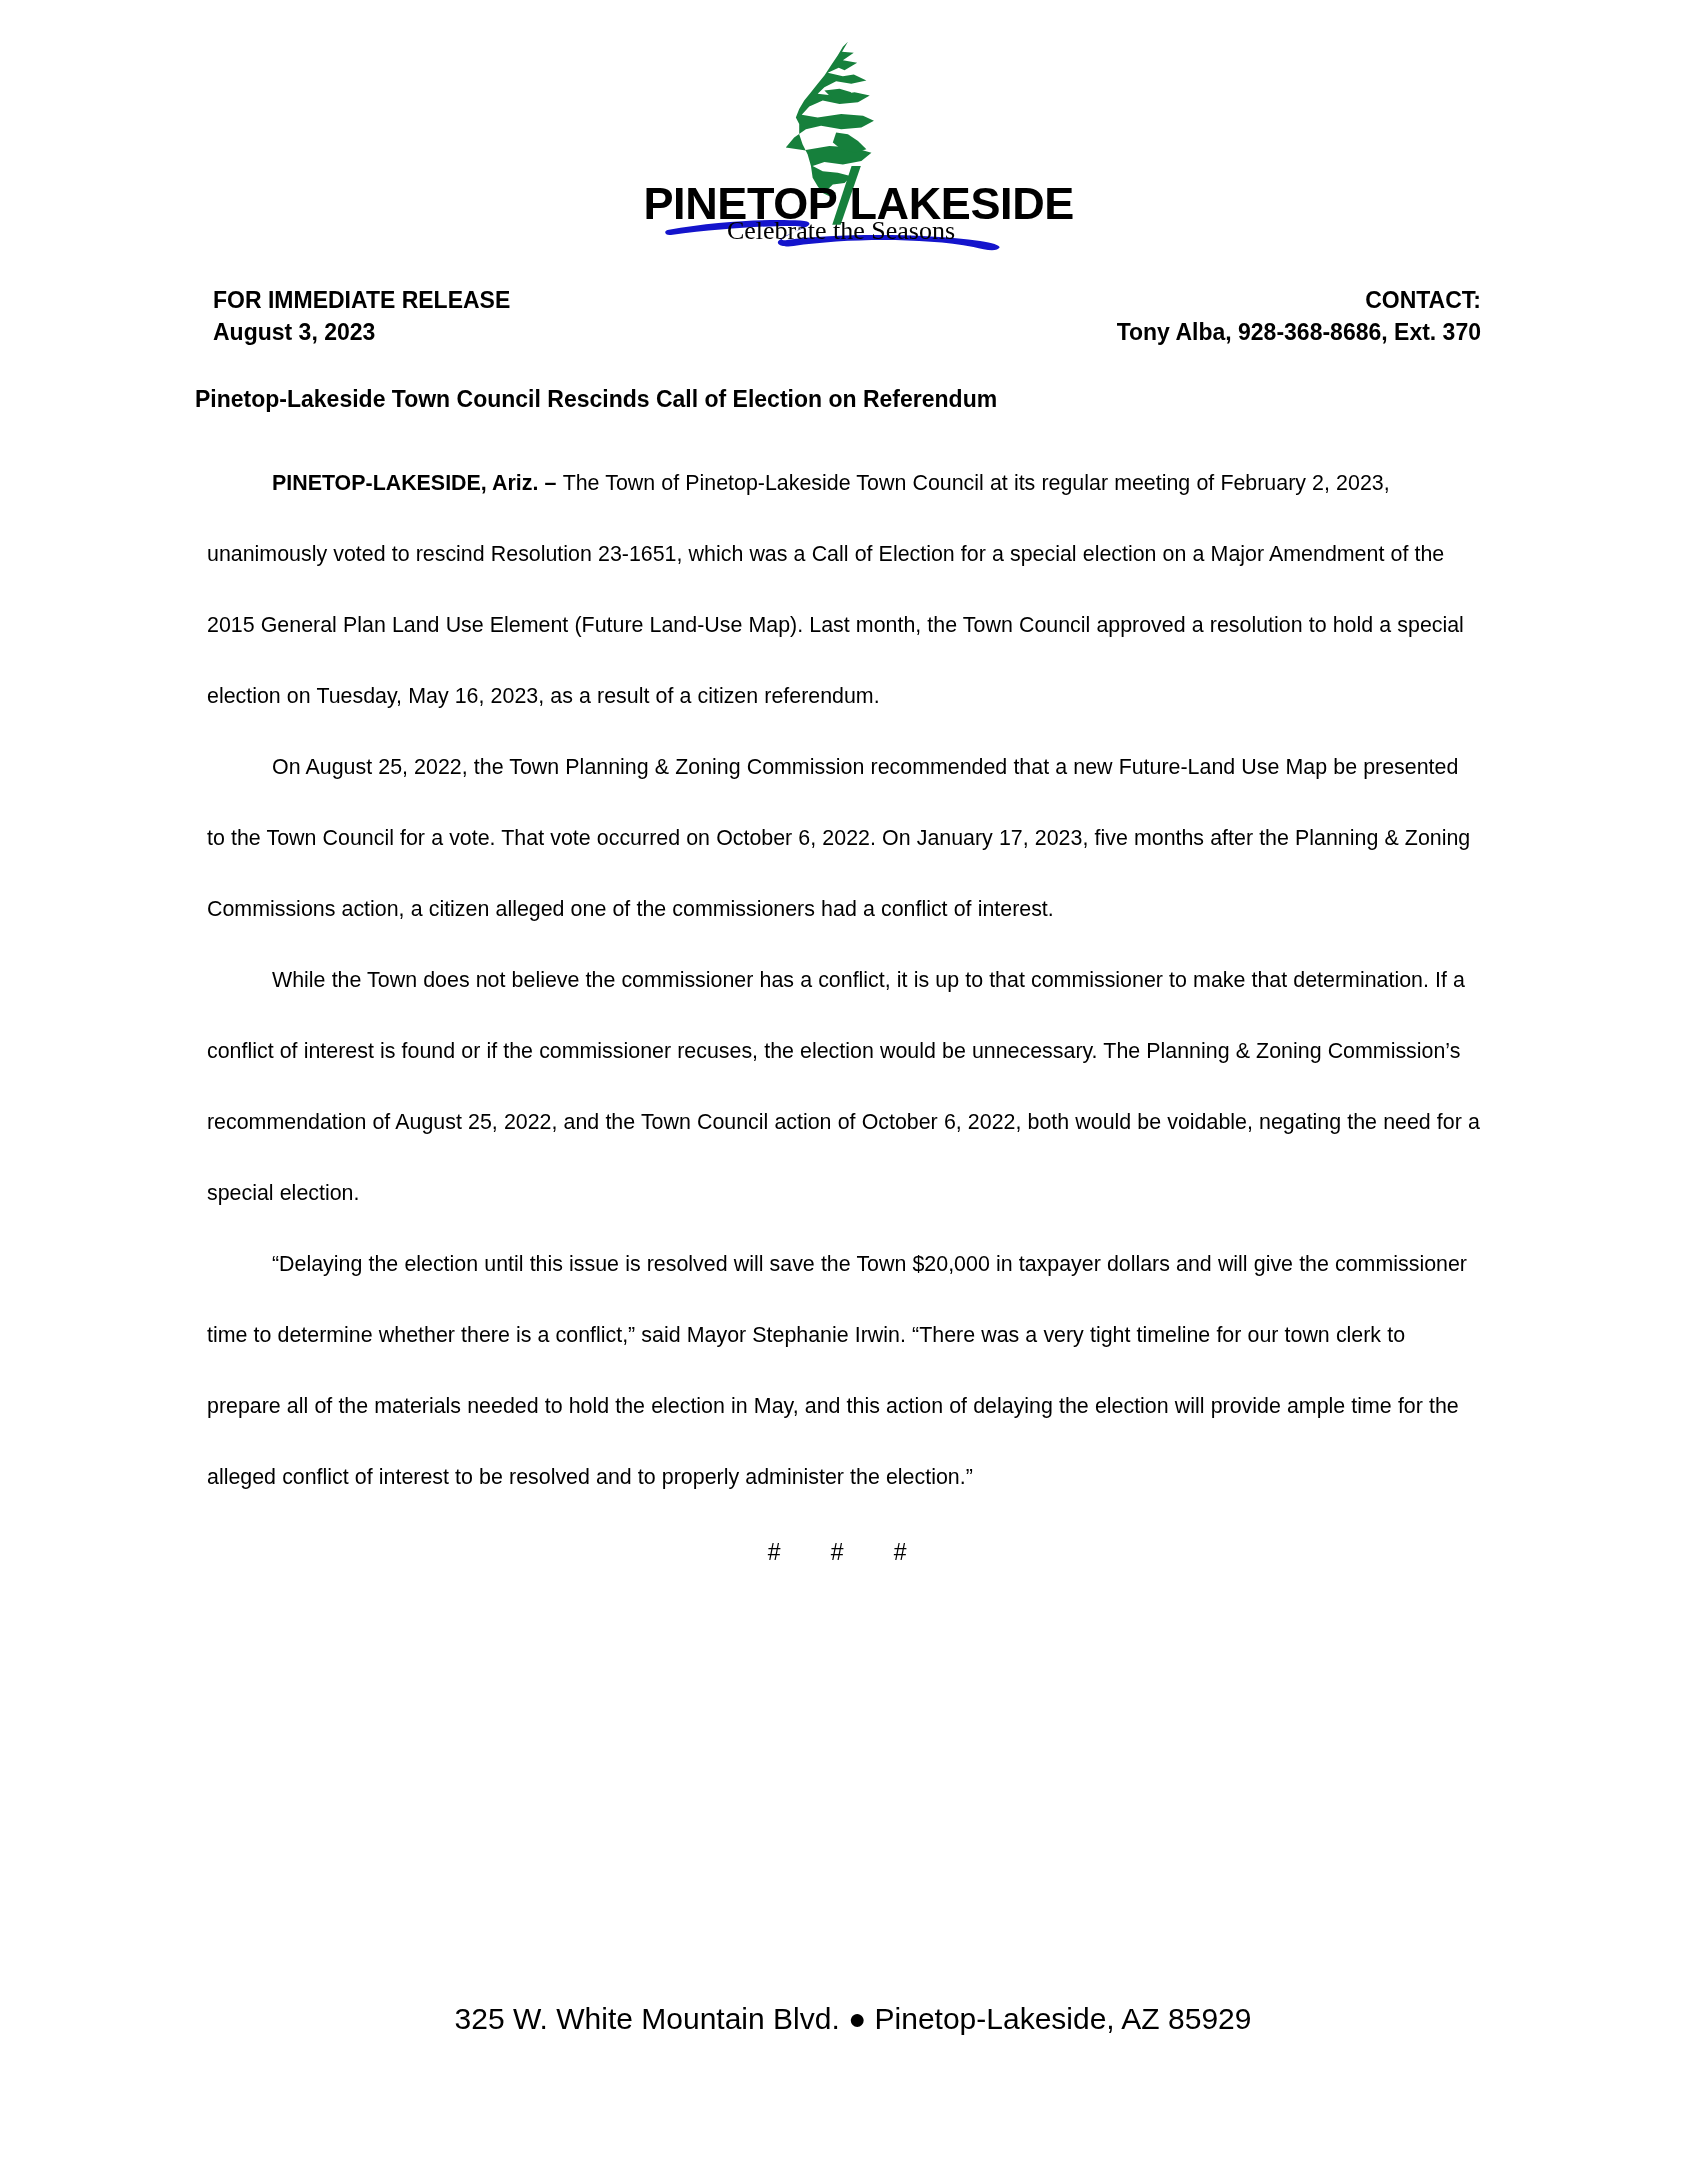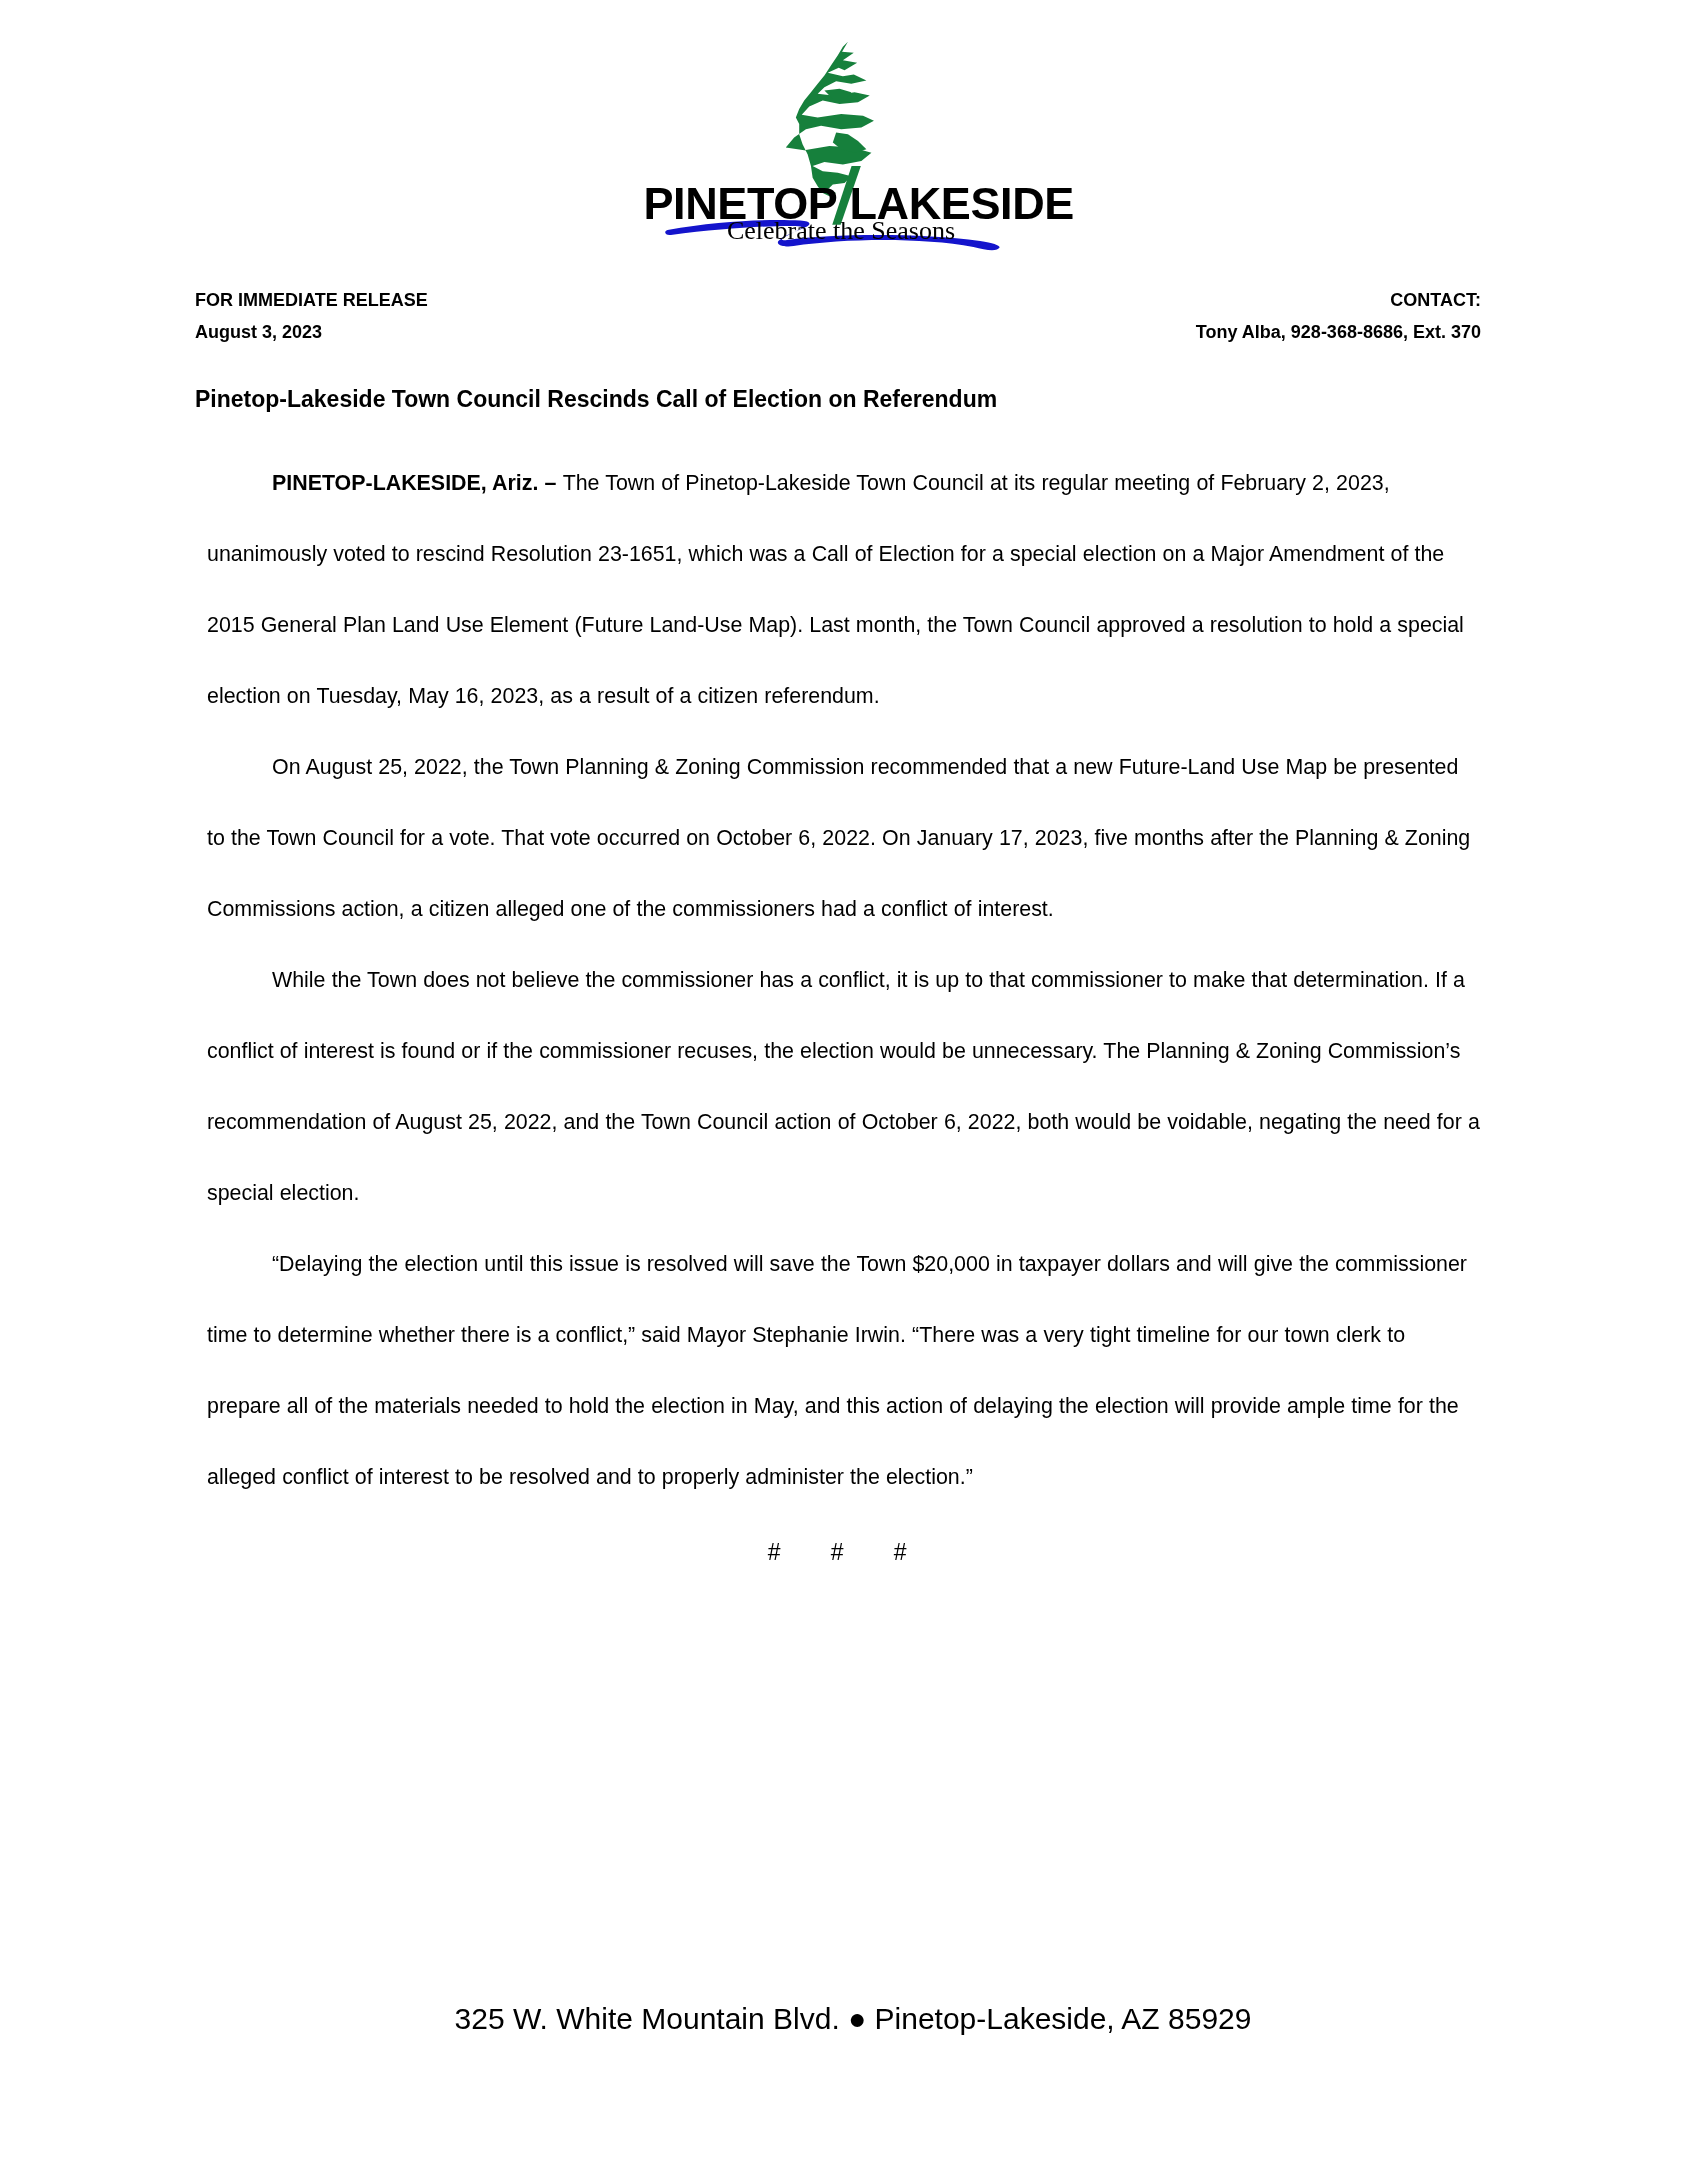--- a/index.html
+++ b/index.html
@@ -85,23 +85,24 @@
     position: absolute;
     left: 195px;
     top: 284px;
     width: 1286px;
   }
 
   
   .release-header {
     display: flex;
     font-weight: 700;
-    font-size: 18px;
+    font-size: 23px;
     line-height: 32px;
     margin-bottom: 37px;
+    margin-left: 18px;
   }
   .release-col-left { width: 472px; flex: 0 0 472px; }
   .release-col-right { flex: 1 1 auto; text-align: right; }
   .release-line { white-space: nowrap; }
 
   
   .headline {
     text-align: left;
     font-weight: 700;
     font-size: 23px;

